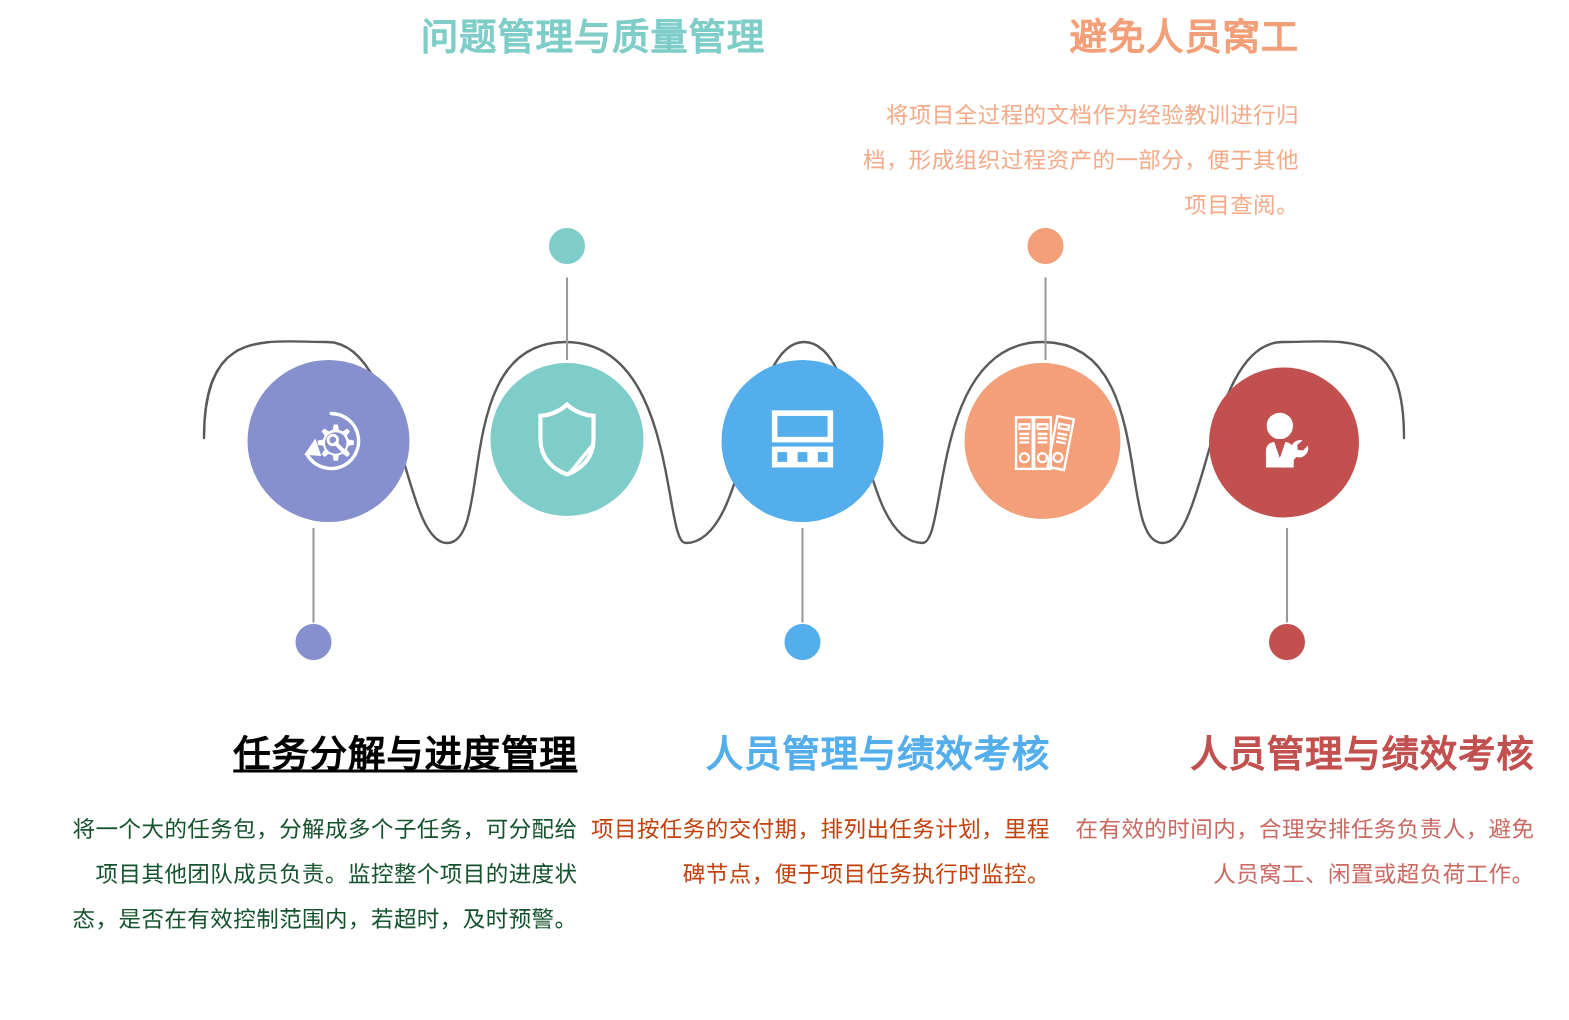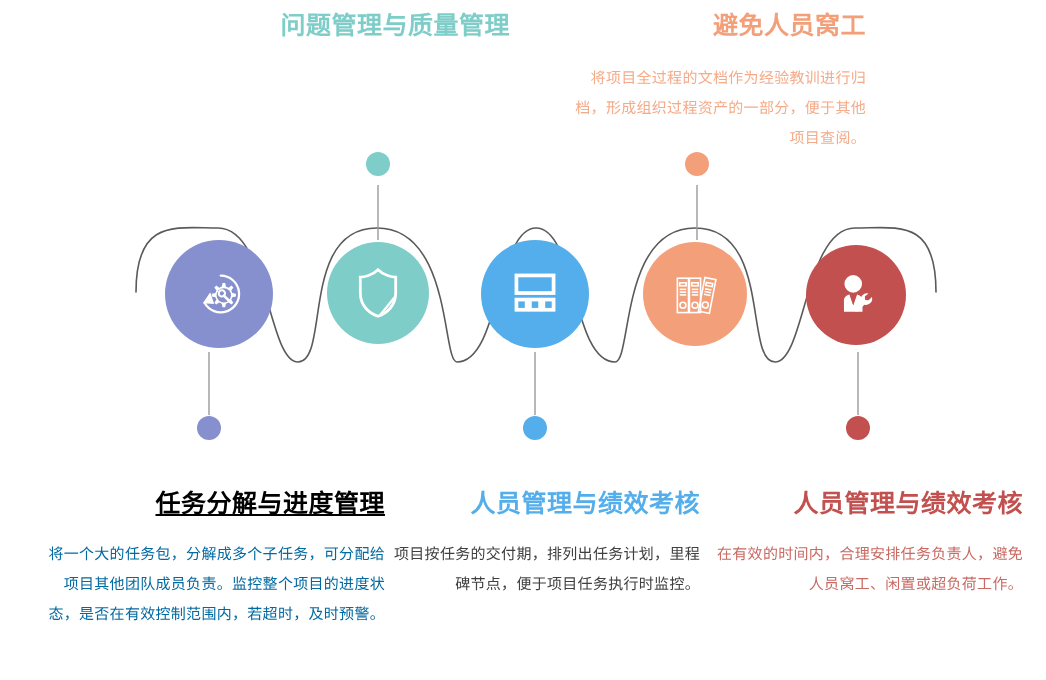--- a/index.html
+++ b/index.html
@@ -190,26 +190,26 @@
     <p class="heading" style="color:#7ecdc8;">问题管理与质量管理</p>
   </div>
 
   <div class="tblock top" style="left:546px; top:10px; width:320px;">
     <p class="heading" style="color:#f3a07a;">避免人员窝工</p>
     <p class="body" style="color:#f5ab89;margin-left:20px;">将项目全过程的文档作为经验教训进行归档，形成组织过程资产的一部分，便于其他项目查阅。</p>
   </div>
 
   <div class="tblock" style="left:45px; top:488px; width:340px;">
     <p class="heading" style="color:#000000;text-decoration:underline;">任务分解与进度管理</p>
-    <p class="body" style="color:#0369a1;">将一个大的任务包，分解成多个子任务，可分配给项目其他团队成员负责。监控整个项目的进度状态，是否在有效控制范围内，若超时，及时预警。</p>
+    <p class="body" style="color:#14532d;">将一个大的任务包，分解成多个子任务，可分配给项目其他团队成员负责。监控整个项目的进度状态，是否在有效控制范围内，若超时，及时预警。</p>
   </div>
 
   <div class="tblock" style="left:380px; top:488px; width:320px;">
     <p class="heading" style="color:#54aeeb;">人员管理与绩效考核</p>
-    <p class="body" style="color:#404040;">项目按任务的交付期，排列出任务计划，里程碑节点，便于项目任务执行时监控。</p>
+    <p class="body" style="color:#c2410c;">项目按任务的交付期，排列出任务计划，里程碑节点，便于项目任务执行时监控。</p>
   </div>
 
   <div class="tblock" style="left:703px; top:488px; width:320px;">
     <p class="heading" style="color:#c2504f;">人员管理与绩效考核</p>
     <p class="body" style="color:#c96a63;">在有效的时间内，合理安排任务负责人，避免人员窝工、闲置或超负荷工作。</p>
   </div>
 
 </div>
 
 </body></html>

